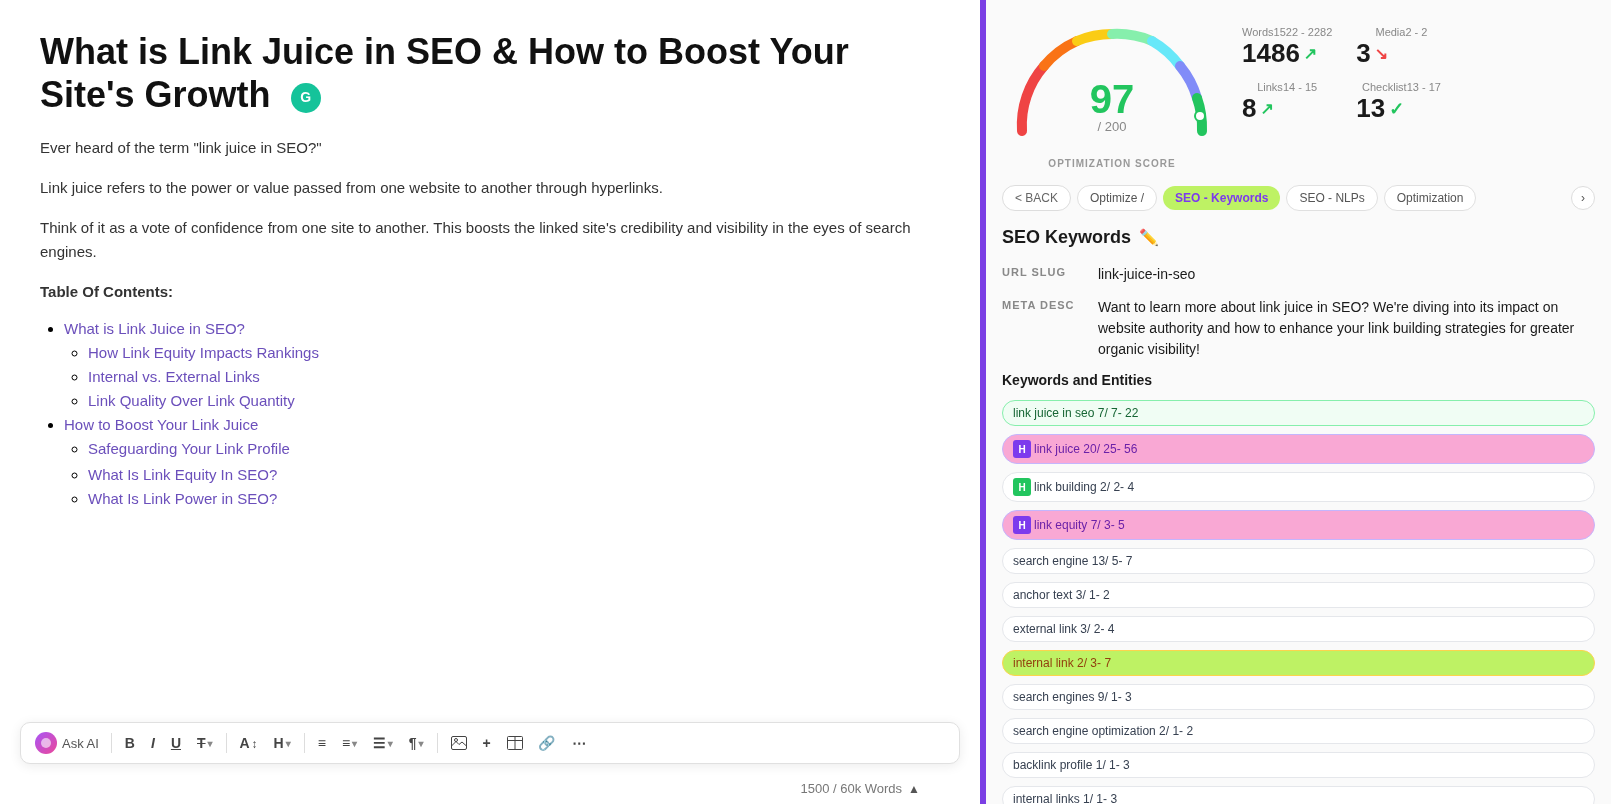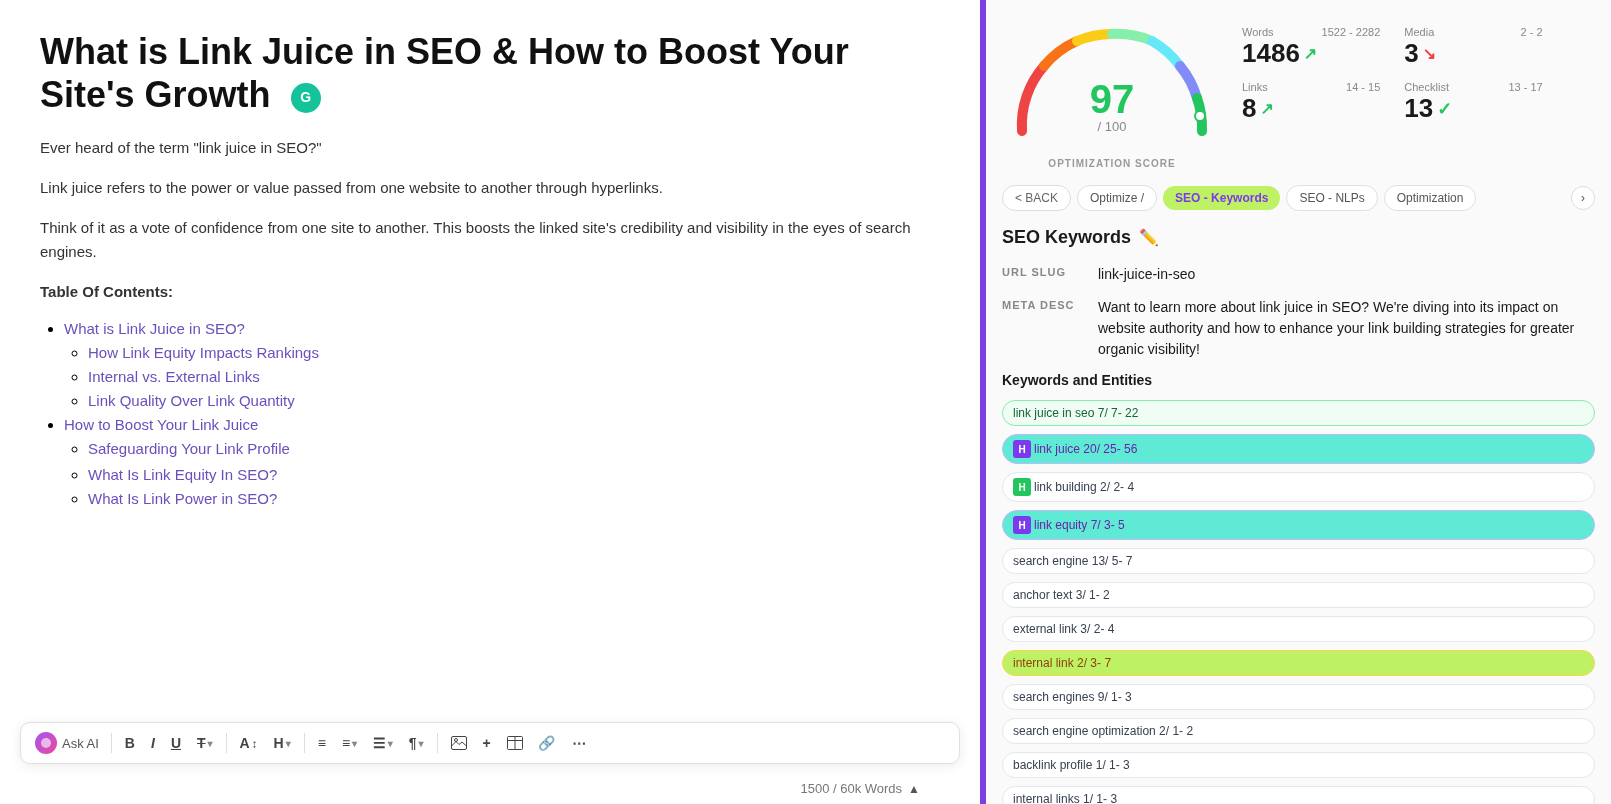--- a/index.html
+++ b/index.html
@@ -233,23 +233,22 @@
     }
 
     .stat-item {
       display: flex;
       flex-direction: column;
     }
     .stat-label {
       font-size: 11px;
       color: #888;
       display: flex;
-      justify-content: space-between;
-      align-items: center;
-      gap: 48px;
+      justify-content: center;
+      align-items: center;
     }
     .stat-range {
       font-size: 11px;
       color: #888;
     }
     .stat-value {
       font-size: 26px;
       font-weight: 700;
       color: #1a1a1a;
       display: flex;
@@ -365,21 +364,21 @@
 
     .kw-tag {
       padding: 5px 10px;
       border-radius: 20px;
       font-size: 12px;
       border: 1px solid;
       cursor: pointer;
       white-space: nowrap;
     }
     .kw-green { border-color: #86efac; color: #166534; background: #f0fdf4; }
-    .kw-purple { border-color: #c4b5fd; color: #6b21a8; background: #5eead4; }
+    .kw-purple { border-color: #c4b5fd; color: #6b21a8; background: #f9a8d4; }
     .kw-orange { border-color: #fcd34d; color: #92400e; background: #bef264; }
     .kw-default { border-color: #e5e7eb; color: #374151; background: #fff; }
     .kw-red { border-color: #fca5a5; color: #991b1b; background: #eab308; }
 
     .h-badge {
       display: inline-flex;
       align-items: center;
       justify-content: center;
       width: 18px;
       height: 18px;
@@ -515,21 +514,21 @@
           <path d="M 150 25 A 90 90 0 0 1 178 50" stroke="#67e8f9" stroke-width="10" fill="none" stroke-linecap="round"></path>
 
           <path d="M 178 50 A 90 90 0 0 1 195 82" stroke="#818cf8" stroke-width="10" fill="none" stroke-linecap="round"></path>
 
           <path d="M 195 82 A 90 90 0 0 1 200 115" stroke="#22c55e" stroke-width="10" fill="none" stroke-linecap="round"></path>
 
           <circle cx="198" cy="100" r="5" fill="white" stroke="#22c55e" stroke-width="2"></circle>
         </svg>
         <div class="gauge-score">
           <div class="score-num">97</div>
-          <div class="score-denom">/ 100</div>
+          <div class="score-denom">/ 200</div>
         </div>
       </div>
       <div class="gauge-label">OPTIMIZATION SCORE</div>
     </div>
 
     <div class="score-stats">
       <div class="stat-item">
         <div class="stat-label">
           <span>Words</span>
           <span class="stat-range">1522 - 2282</span>

